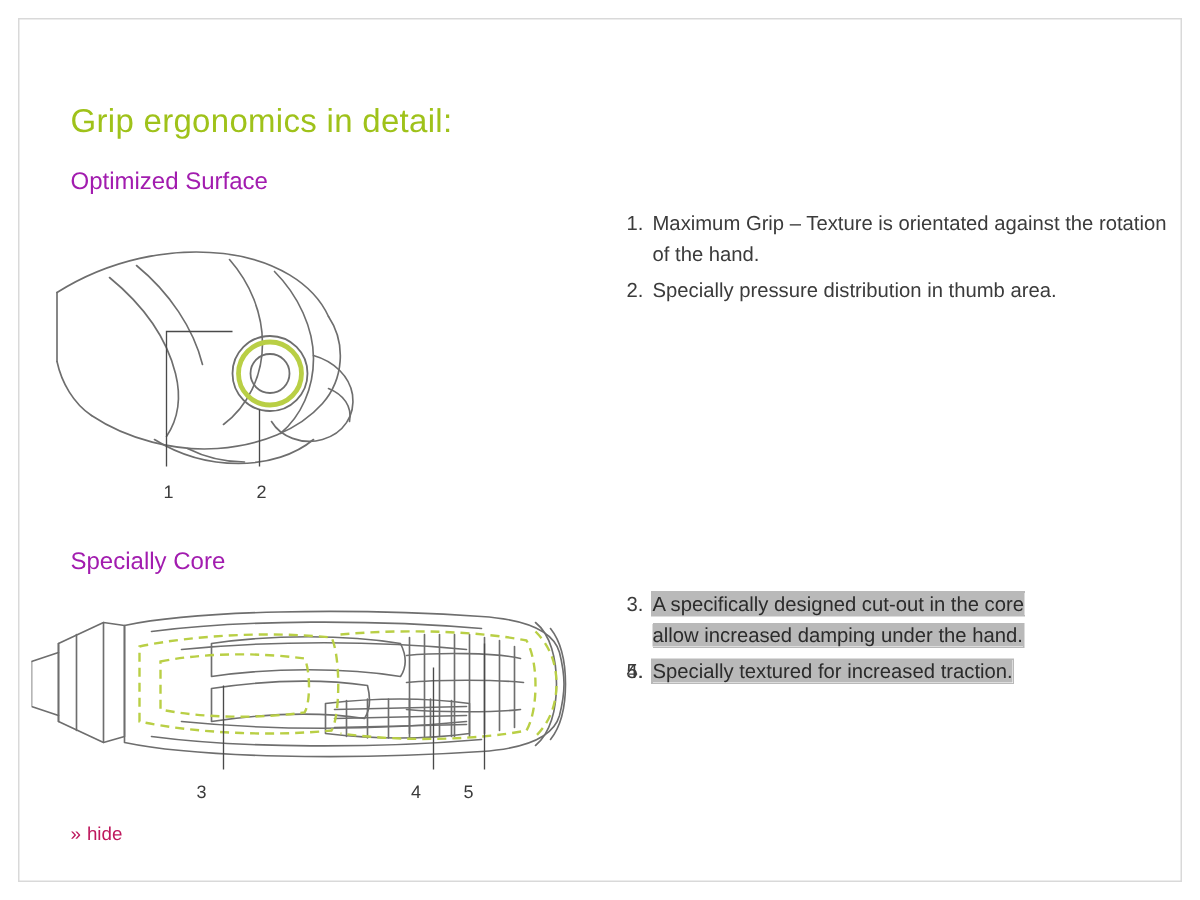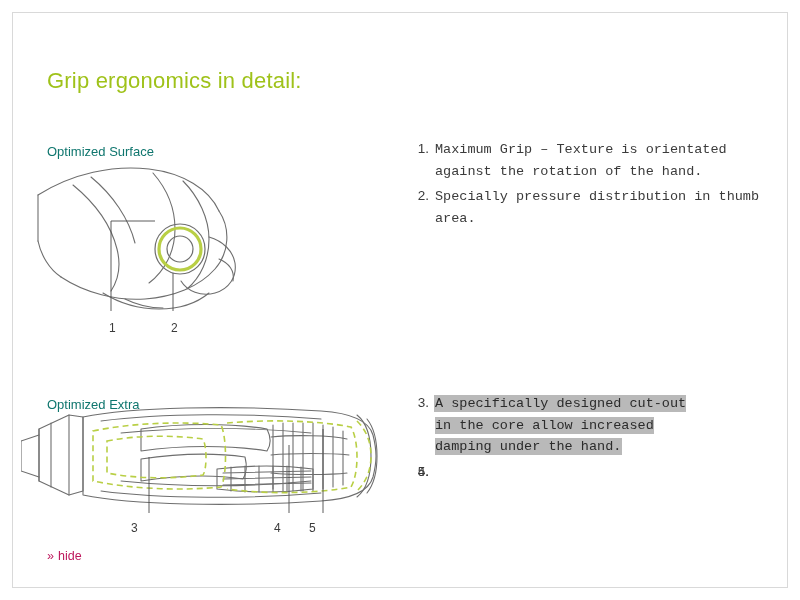--- a/index.html
+++ b/index.html
@@ -27,24 +27,23 @@
     position: absolute;
     left: 34px; top: 40px;
     font-size: 22px;
     color: #9fc21a;
     font-weight: normal;
     letter-spacing: 0.2px;
     white-space: nowrap;
   }
   .section-label {
     position: absolute;
-    font-size: 13px;
-    color: #0f766e;
+    font-size: 16px;
+    color: #a21caf;
     white-space: nowrap;
-    margin-top: 31px;
   }
   #label-surface { left: 34px; top: 100px; }
   #label-core    { left: 34px; top: 353px; }
 
   
   ol.items {
     position: absolute;
     margin: 0;
     padding: 0;
     list-style: none;
@@ -57,21 +56,21 @@
     margin-bottom: 4px;
     line-height: 1.52;
   }
   ol.items li .num {
     position: absolute;
     left: 0; top: 0;
     width: 20px;
     text-align: right;
     color: #3b3b3b;
   }
-  ol.items li .txt { display: inline; font-family: Liberation Mono, monospace; }
+  ol.items li .txt { display: inline; }
 
   #list-top  { left: 396px; top: 126px; width: 370px; }
   #list-bot  { left: 396px; top: 380px; width: 300px; }
 
   
   #list-bot .txt {
     background: #b9b9b9;
     color: #2b2b2b;
     box-shadow: 0 0 0 1px #b9b9b9;
     text-align: right;
@@ -146,21 +145,21 @@
       <li>
         <span class="num">1.</span>
         <span class="txt">Maximum Grip – Texture is orientated against the rotation of the hand.</span>
       </li>
       <li>
         <span class="num">2.</span>
         <span class="txt">Specially pressure distribution in thumb area.</span>
       </li>
     </ol>
 
-    <div class="section-label" id="label-core">Optimized Extra</div>
+    <div class="section-label" id="label-core">Specially Core</div>
 
     <svg class="art" id="art-core" viewBox="0 0 380 150">
       <g fill="none" stroke="#6e6e6e" stroke-width="1.1" stroke-linecap="round" stroke-linejoin="round">
 
         <path d="M18,44 L48,30 L62,32 L62,106 L48,110 L18,96 Z"></path>
         <path d="M18,44 L18,96"></path>
         <path d="M30,38 L30,102"></path>
         <path d="M48,30 L48,110"></path>
 
         <path d="M0,56 L18,50"></path>
@@ -219,20 +218,21 @@
     <ol class="items" id="list-bot">
       <li>
         <span class="num">3.</span>
         <span class="txt">A specifically designed cut-out in the core allow increased damping under the hand.</span>
       </li>
       <li>
         <span class="num">4.</span>
       </li>
       <li>
         <span class="num">5.</span>
+        <span class="txt">Specially textured for increased traction.</span>
       </li>
     </ol>
 
     <a class="hide-link" href="#">
       <span class="chev">»</span><span>hide</span>
     </a>
 
   </div>
 </div>
 

